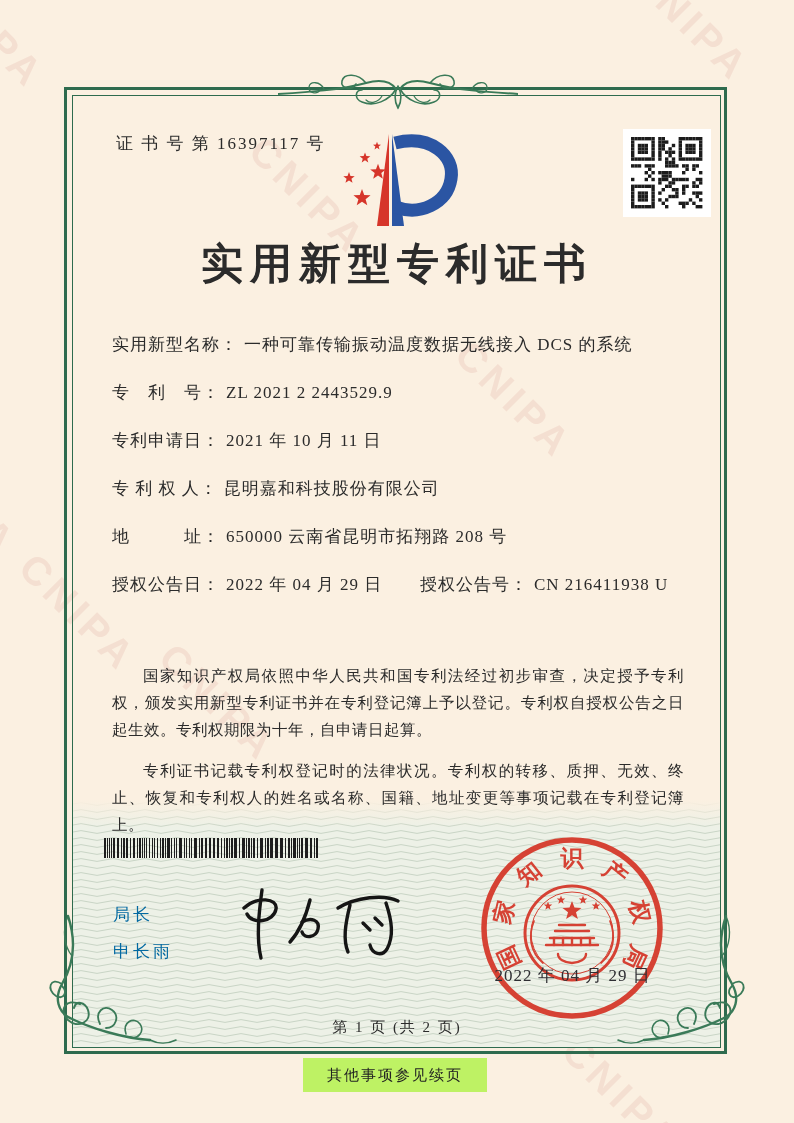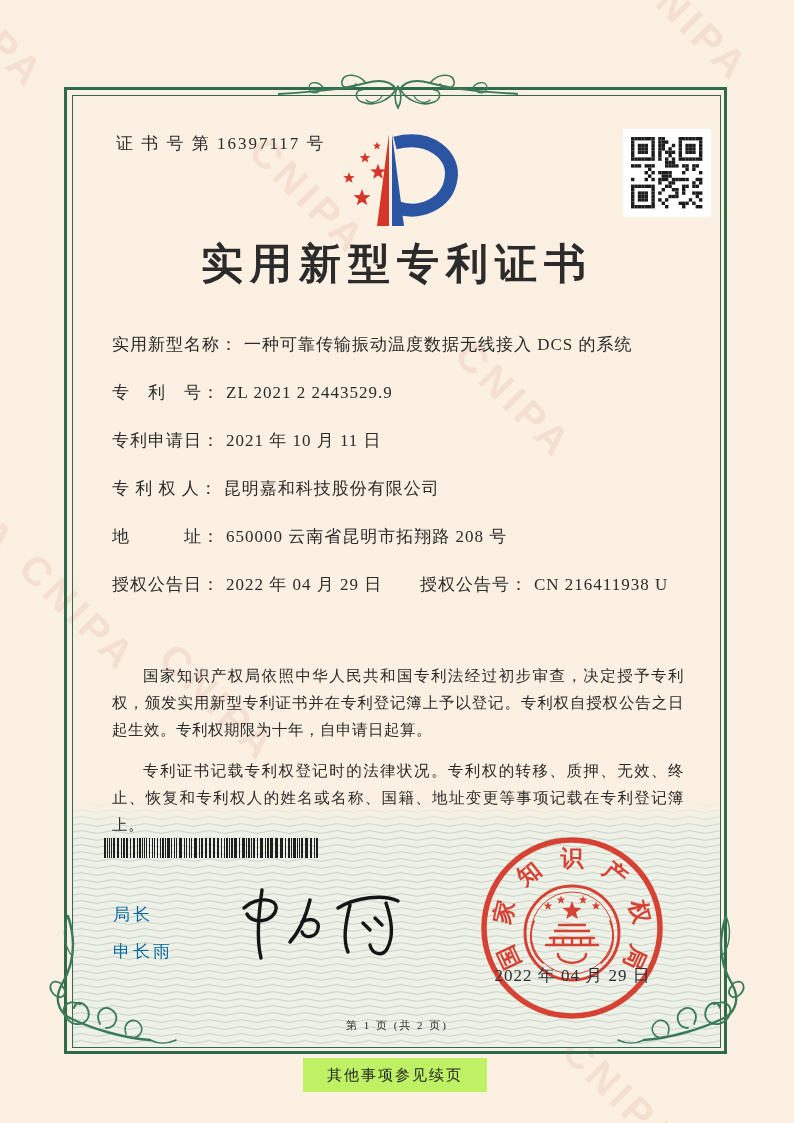--- a/index.html
+++ b/index.html
@@ -47,21 +47,21 @@
   .bodytext p{margin:14px;text-indent:2em;}
   
   .barcode{position:absolute;left:104px;top:838px;width:218px;height:20px;z-index:4;fill:#1e1e1e;}
   .director{position:absolute;left:113px;top:903px;z-index:4;
             font-family:"Liberation Sans","DejaVu Sans",sans-serif;font-size:17px;letter-spacing:3px;color:#0369a1;}
   .director div{margin-bottom:14px;}
   .signature{position:absolute;left:222px;top:878px;width:210px;height:95px;z-index:4;}
   .seal{position:absolute;left:472px;top:834px;width:200px;height:192px;z-index:4;opacity:.95;}
   .seal-date{position:absolute;left:480px;top:964px;width:185px;text-align:center;z-index:5;
              font-size:17px;letter-spacing:1px;color:#2e2e33;}
-  .page-info{position:absolute;left:0;right:0;top:1018px;text-align:center;font-size:11px;
+  .page-info{position:absolute;left:0;right:0;top:1018px;text-align:center;font-size:15px;
              letter-spacing:2px;z-index:4;}
   .cont-note{position:absolute;left:303px;top:1058px;width:184px;height:34px;background:#bef264;
              z-index:4;display:flex;align-items:center;justify-content:center;
              font-size:15px;letter-spacing:2px;color:#222;}
   .green-draw{stroke:#3a7a58;fill:none;stroke-linecap:round;}
 </style>
 </head>
 <body>
 
 <div class="page">

